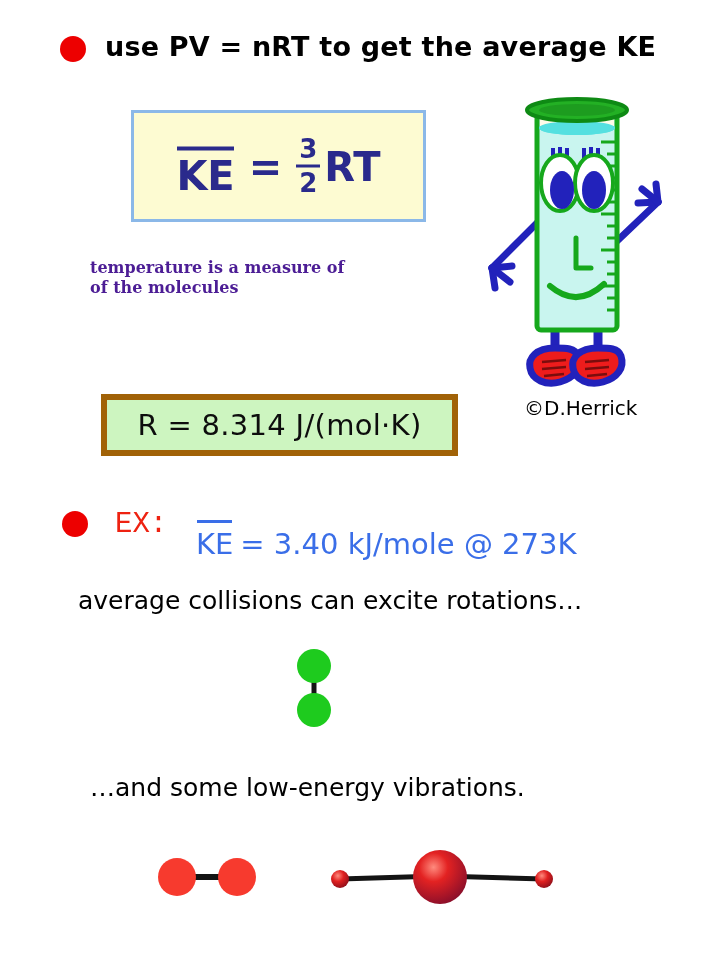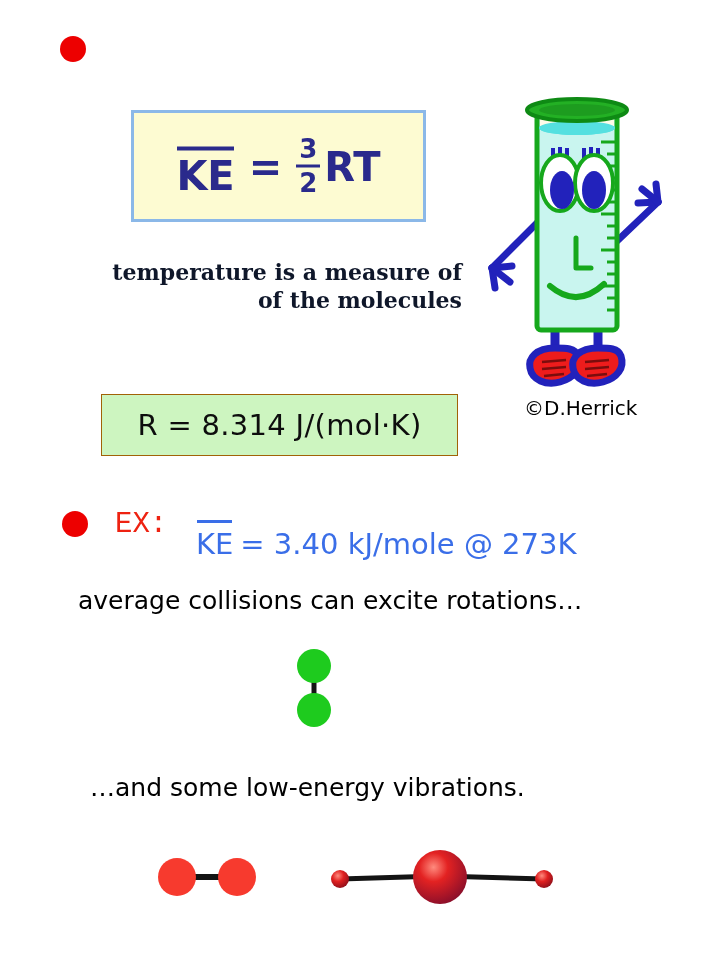--- a/index.html
+++ b/index.html
@@ -103,37 +103,37 @@
     align-items: center;
     gap: 2px;
   }
 
   
   .orange-caption {
     position: absolute;
     left: 90px;
     top: 258px;
     width: 372px;
-    text-align: right;
-    color: #0f172a;
+    text-align: left;
+    color: #4c1d95;
     font-family: "DejaVu Serif", serif;
     font-weight: 700;
-    font-size: 22px;
+    font-size: 16px;
     line-height: 1.28;
   }
 
   
   .rvalue-box {
     position: absolute;
     left: 101px;
     top: 394px;
     width: 357px;
     height: 62px;
     background: #cdf5c0;
-    border: 1px solid #a16207;
+    border: 6px solid #a16207;
     box-sizing: border-box;
     display: flex;
     align-items: center;
     justify-content: center;
   }
   .rvalue-text {
     color: #0d0d0d;
     font-size: 29px;
     font-family: "DejaVu Sans", sans-serif;
     letter-spacing: 0.3px;
@@ -191,20 +191,21 @@
   
   .molecule { position: absolute; }
   .molecule svg { display: block; }
 </style>
 </head>
 <body>
 
 <div class="slide">
 
   <span class="bullet-dot" style="left:60px; top:36px;"></span>
+  <div class="headline" style="left:105px; top:31px;">use PV = nRT to get the average KE</div>
 
   <div class="formula-box">
     <div class="formula-inner">
       <span class="overbar-term">KE</span>
       <span>=</span>
       <span class="frac-group">
         <span class="frac">
           <span class="num">3</span>
           <span class="bar"></span>
           <span class="den">2</span>

